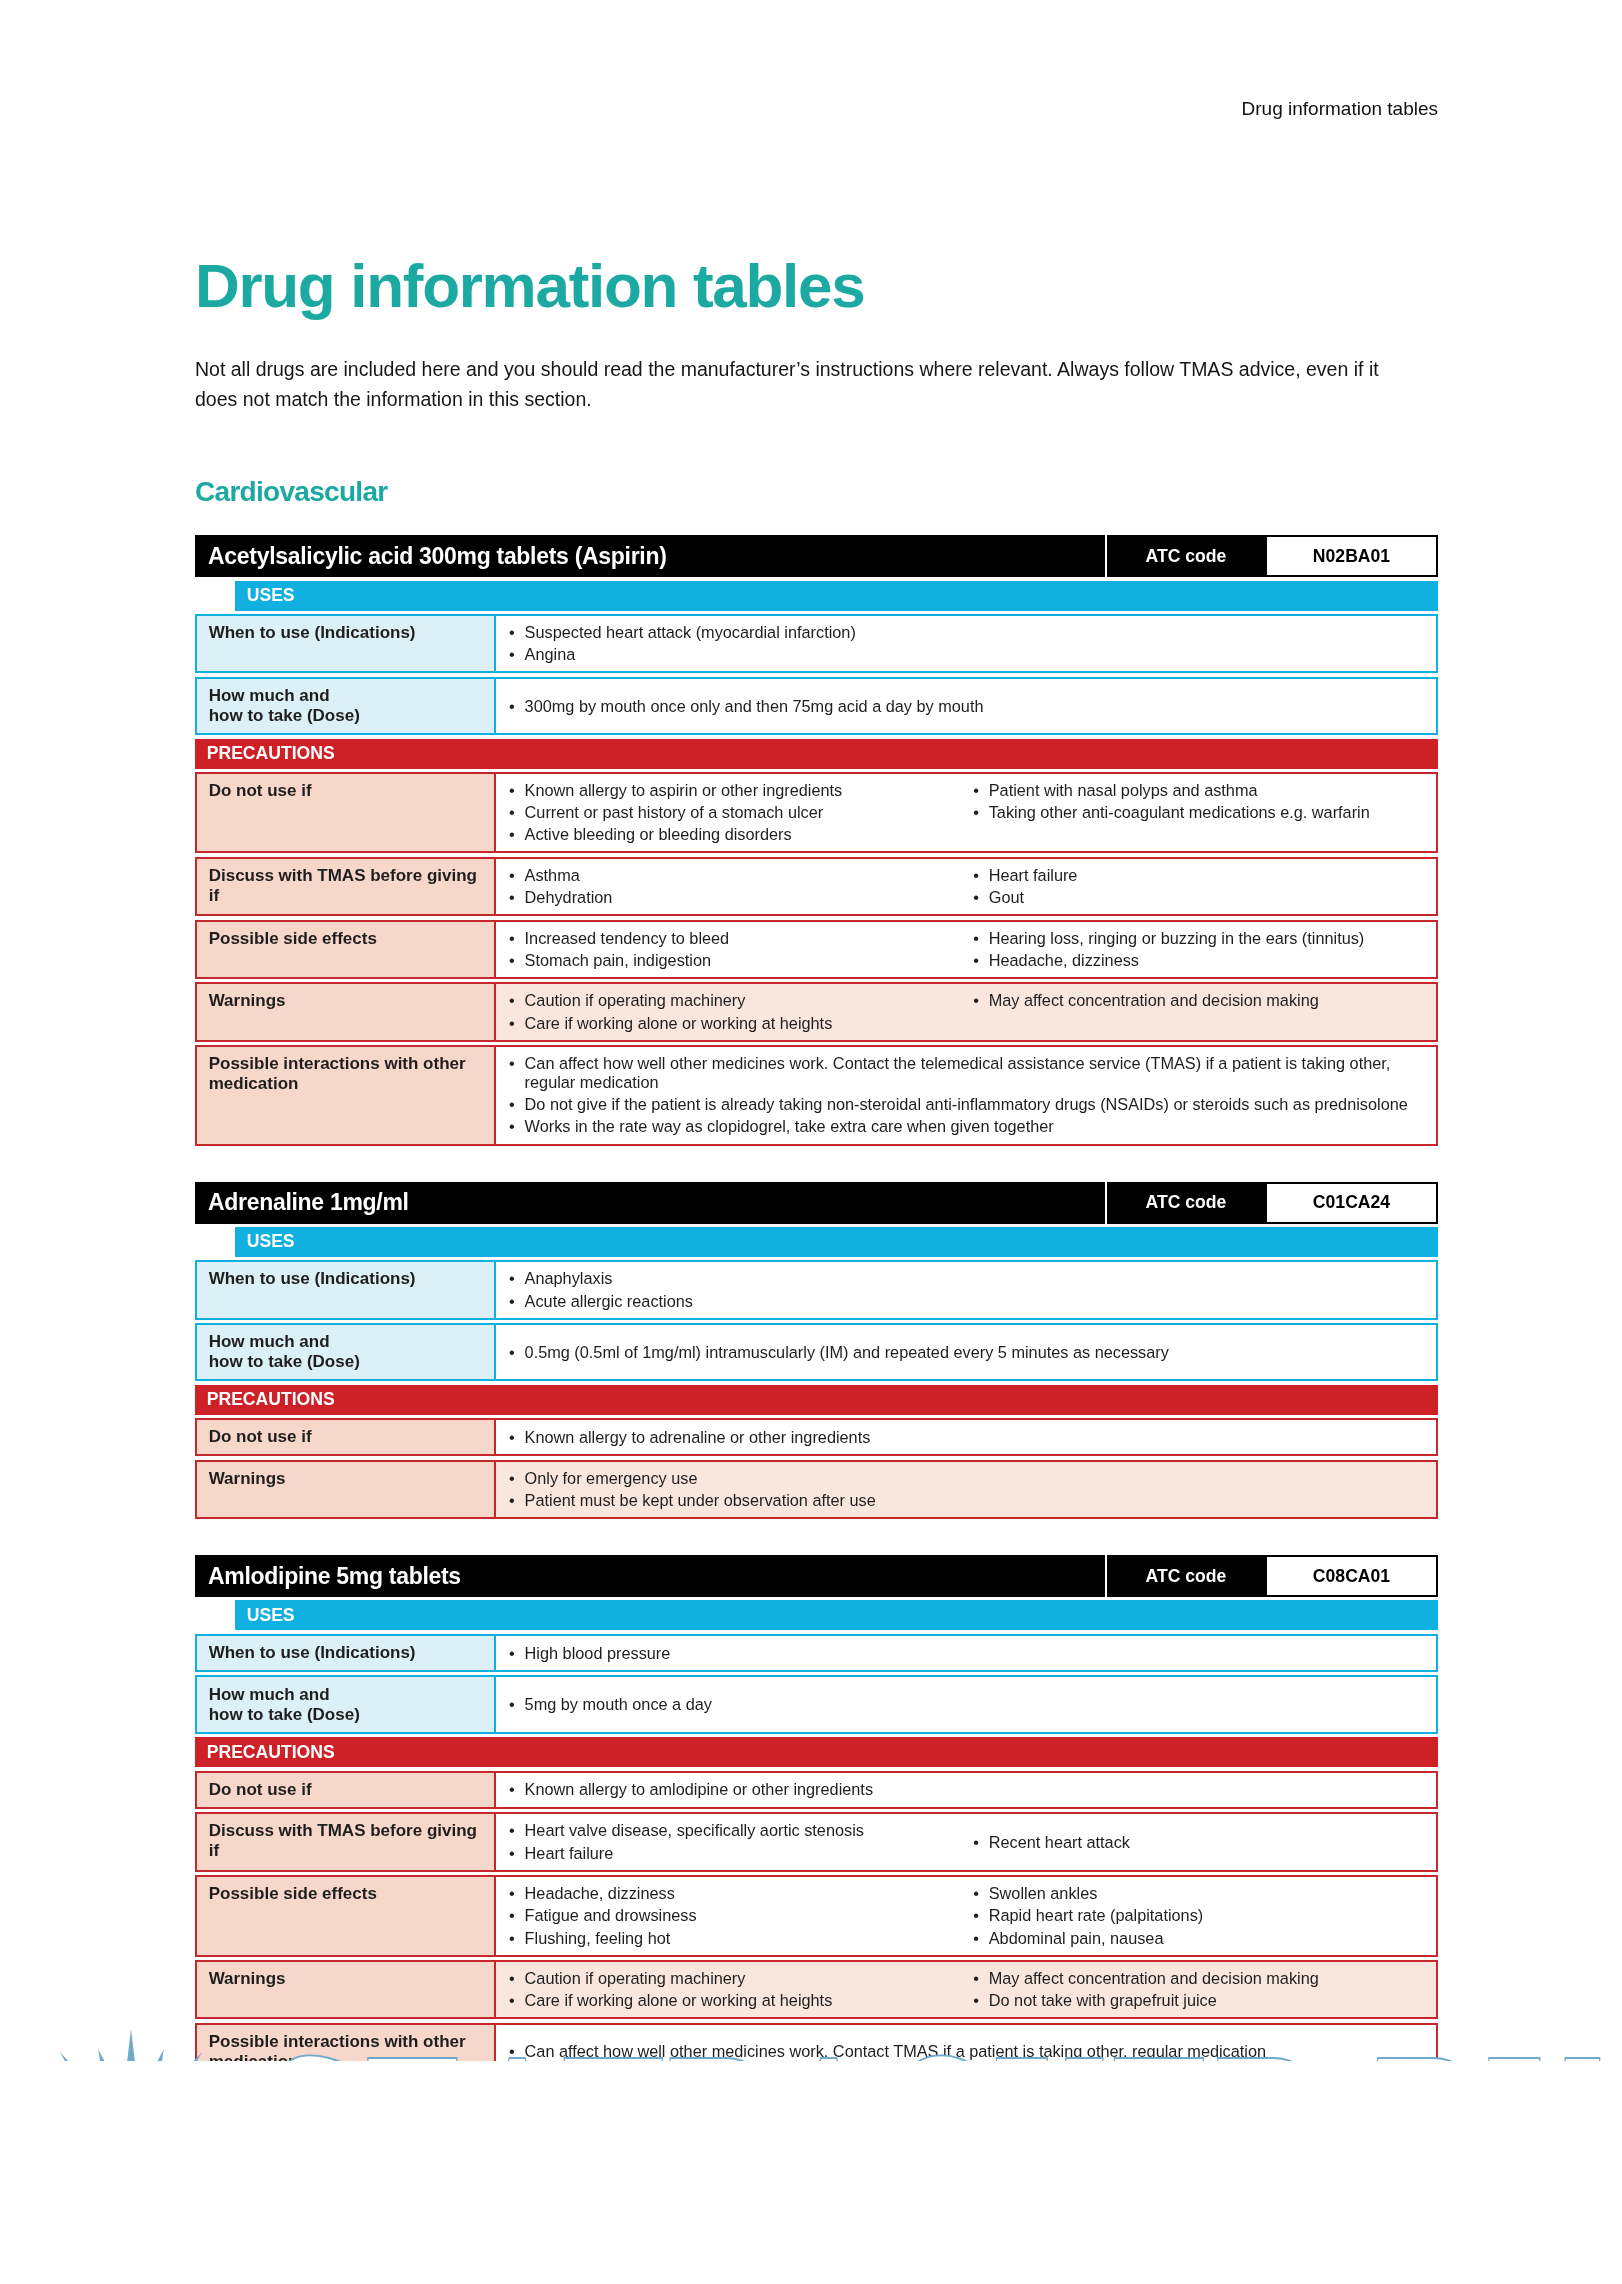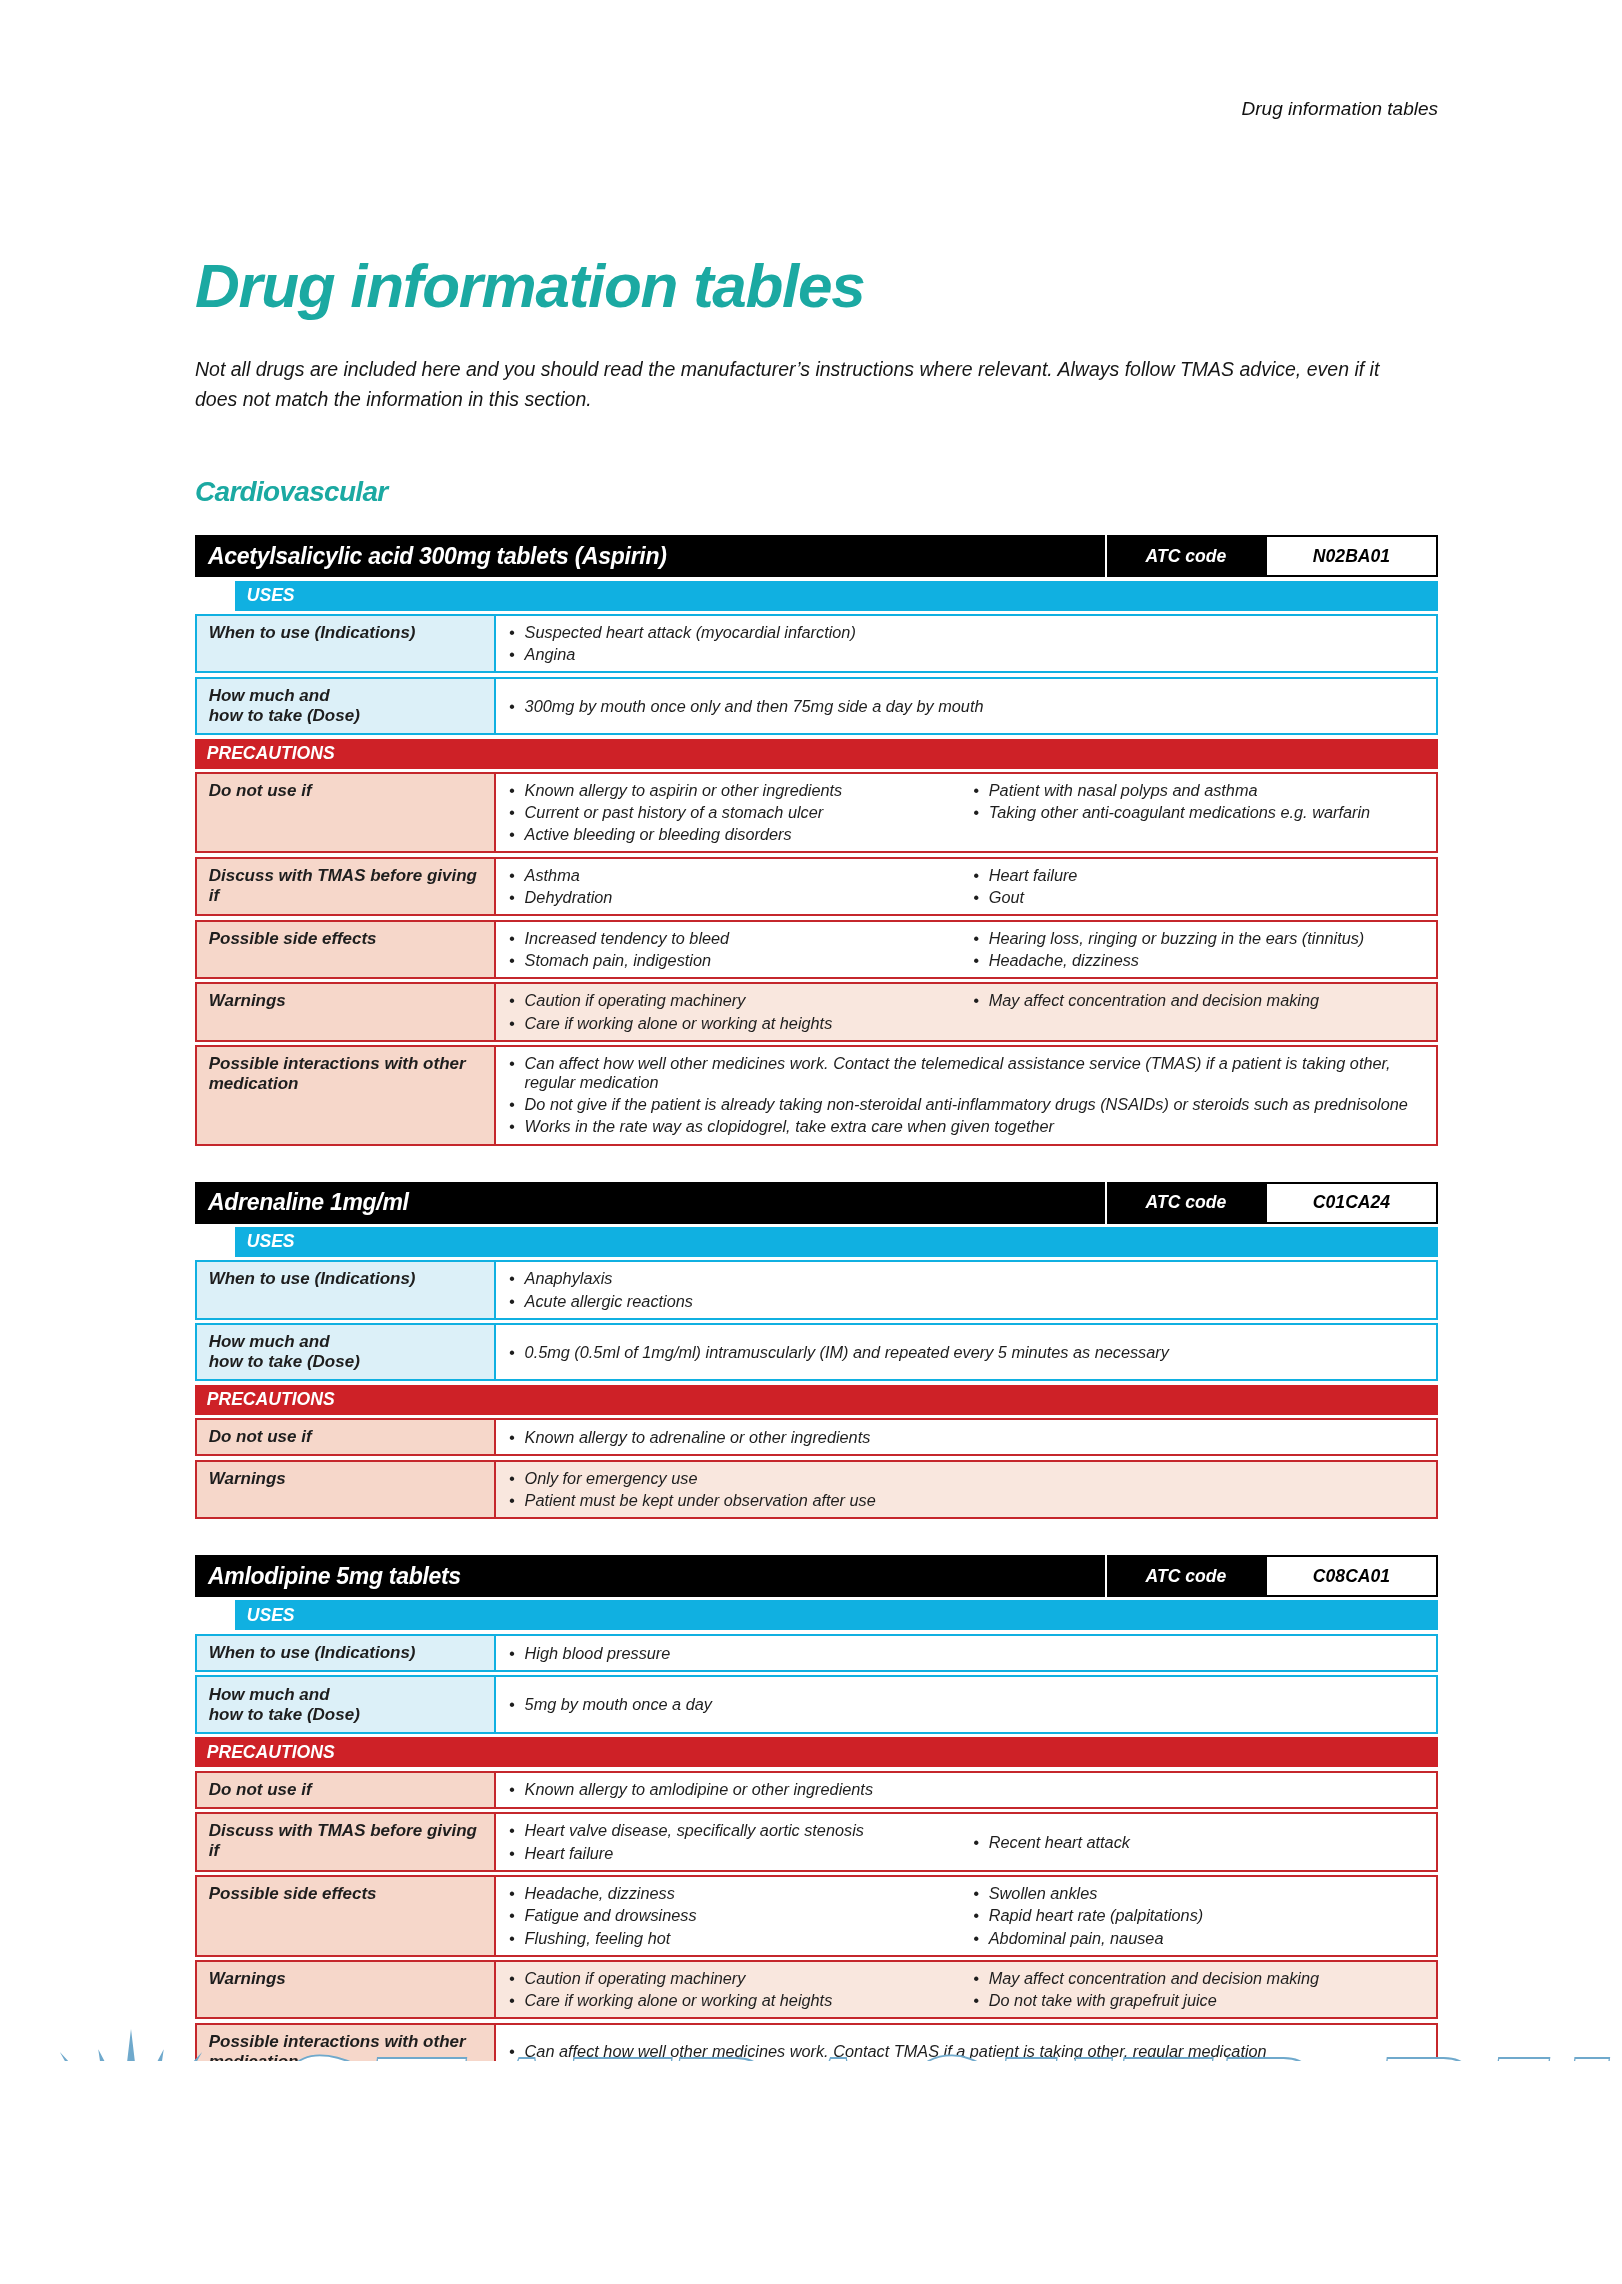--- a/index.html
+++ b/index.html
@@ -15,21 +15,20 @@
   }
   html,body{margin:0;padding:0;background:#ffffff;}
   .page{
     position:relative;
     width:1622px;
     height:2061px;
     background:#ffffff;
     overflow:hidden;
     font-family:"Liberation Sans","DejaVu Sans",sans-serif;
     color:var(--ink);
-    font-style:italic;
   }
   .content{
     position:absolute;
     left:195px;
     top:0;
     width:1243px;
   }
   .running-header{
     margin-top:98px;
     text-align:right;
@@ -205,21 +204,21 @@
             </div>
           </div>
           <div class="row uses">
             <div class="row-label">How much and
 how to take (Dose)</div>
             <div class="row-content">
               <div class="cols single">
                 <div class="col">
                   <div class="b-item">
                     <span class="dot">•</span>
-                    <span class="txt">300mg by mouth once only and then 75mg side a day by mouth</span>
+                    <span class="txt">300mg by mouth once only and then 75mg acid a day by mouth</span>
                   </div>
                 </div>
               </div>
             </div>
           </div>
           <div class="bar prec">PRECAUTIONS</div>
           <div class="row prec">
             <div class="row-label">Do not use if</div>
             <div class="row-content">
               <div class="cols">

